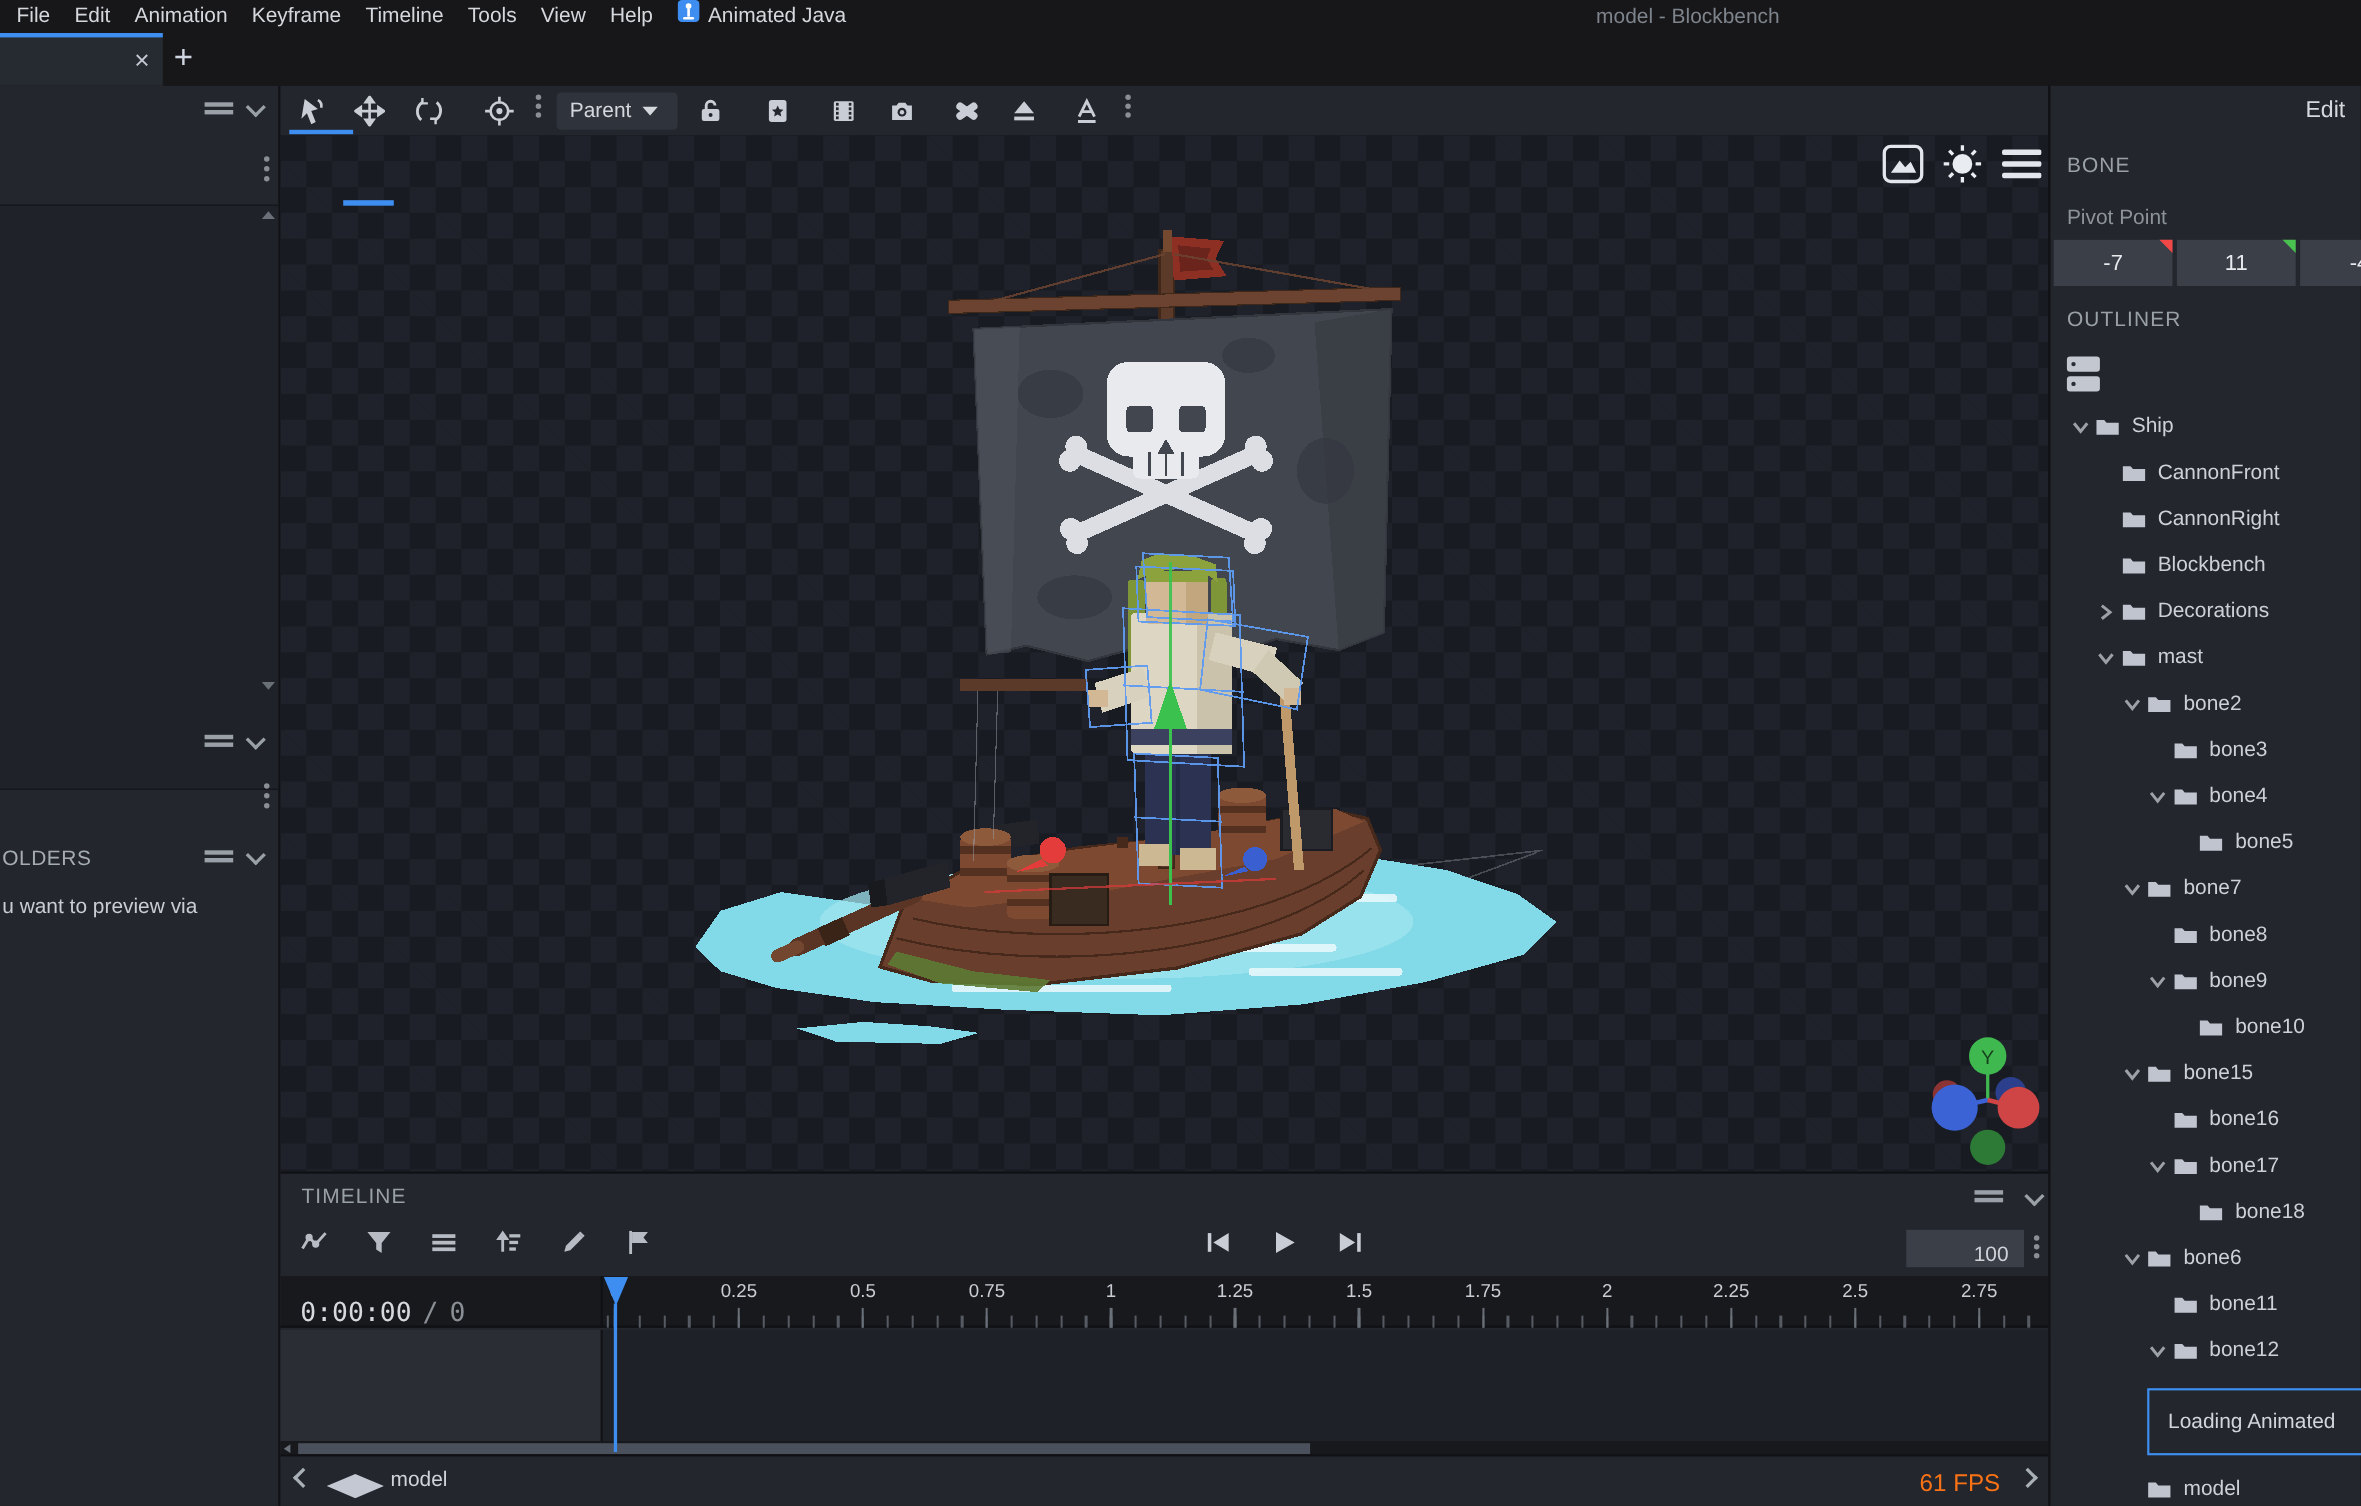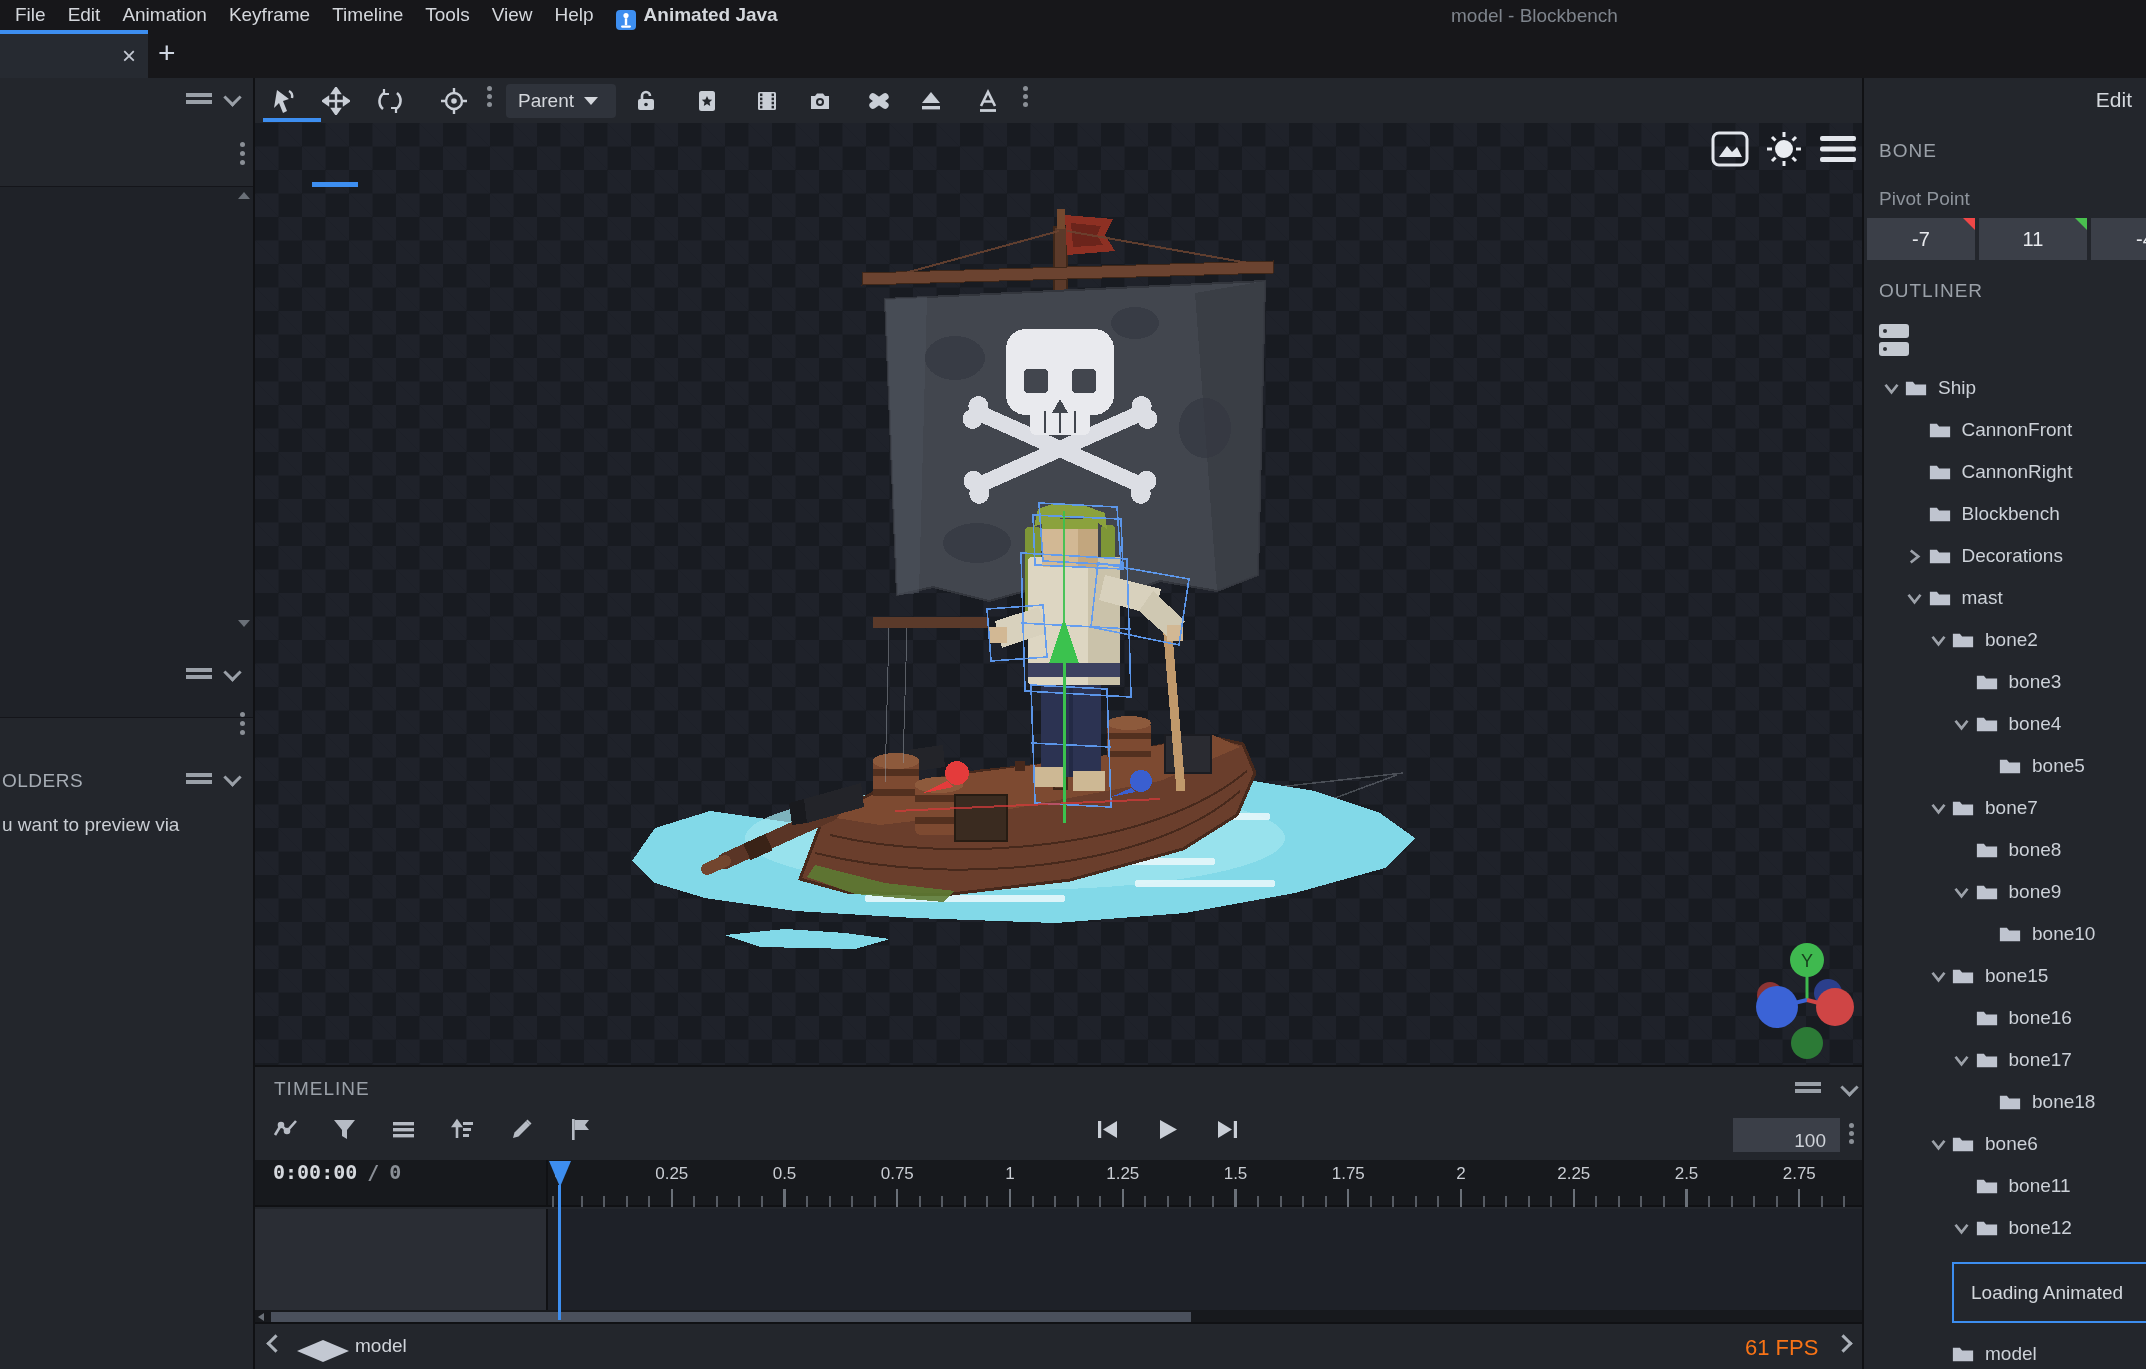--- a/index.html
+++ b/index.html
@@ -5,21 +5,21 @@
   * { margin:0; padding:0; box-sizing:border-box; }
   html,body { width:2146px; height:1369px; overflow:hidden; background:#17171a;
     font-family:"Liberation Sans", sans-serif; color:#ccd1d8; }
   .abs { position:absolute; }
   svg { display:block; }
 
   
   #menubar { position:absolute; left:0; top:0; width:2146px; height:30px; background:#17171a;
     display:flex; align-items:center; padding-left:4px; }
   .menu-item { font-size:19px; color:#d4d7dc; padding:0 11px; line-height:30px; cursor:default; }
-  .menu-item.plugin { display:flex; align-items:flex-end; gap:8px;font-weight:bold; }
+  .menu-item.plugin { display:flex; align-items:flex-start; gap:8px; }
   #window-title { position:absolute; left:1451px; top:5px; font-size:19px; color:#7e848c; }
 
   
   #tabbar { position:absolute; left:0; top:30px; width:2146px; height:48px; background:#17171a; }
   #project-tab { position:absolute; left:0; top:0; width:148px; height:48px; background:#262a31;
     border-top:4px solid #3d8ef0; }
   #tab-close { position:absolute; right:12px; top:10px; font-size:24px; color:#c3c8d2; line-height:24px; }
   #tab-add { position:absolute; left:158px; top:6px; font-size:30px; color:#cfd6e2; font-weight:300; }
 
   
@@ -106,22 +106,22 @@
   #tl-icons { position:absolute; left:16px; top:48px; display:flex; gap:31px; color:#b6bbc4; }
   .tl-icon { width:28px; height:28px; display:flex; align-items:center; justify-content:center; }
   .tl-icon svg { width:25px; height:25px; }
   #tl-playback { position:absolute; left:838px; top:48px; display:flex; gap:32px; color:#c9ced6; }
   #tl-speed { position:absolute; left:1478px; top:51px; width:107px; height:34px; background:#3b3f48;
     display:flex; align-items:flex-end; justify-content:flex-end; padding-right:14px; font-size:19px; color:#cfd3d9; }
   #tl-speed-dots { position:absolute; left:1594px; top:56px; }
   #tl-ruler-row { position:absolute; left:0; top:93px; width:1607px; height:47px; background:#17191d;
     border-bottom:2px solid #101114; }
   #tl-timecell { position:absolute; left:0; top:0; width:293px; height:47px; border-right:2px solid #101114;
-    display:flex; align-items:flex-start; padding-left:18px; gap:10px;
-    font-family:"DejaVu Sans Mono", monospace; font-size:20px;font-weight:bold; }
+    display:flex; align-items:flex-end; padding-left:18px; gap:10px;
+    font-family:"DejaVu Sans Mono", monospace; font-size:24px; }
   #tl-timecell .tc { color:#d5d8dd; }
   #tl-timecell .sep { color:#8a8f96; }
   #tl-timecell .fr { color:#8a8f96; }
   #tl-ruler { position:absolute; left:293px; top:0; width:1314px; height:47px;
     background-image:
       repeating-linear-gradient(90deg,#6a7078 0 2px,transparent 2px 112.75px),
       repeating-linear-gradient(90deg,#565b63 0 2px,transparent 2px 22.55px);
     background-size:auto 18px, auto 11px; background-repeat:repeat-x,repeat-x;
     background-position:10px bottom, 10px bottom; }
   .ruler-label { position:absolute; top:4px; transform:translateX(-50%); font-size:17px; color:#c9cdd3; }

